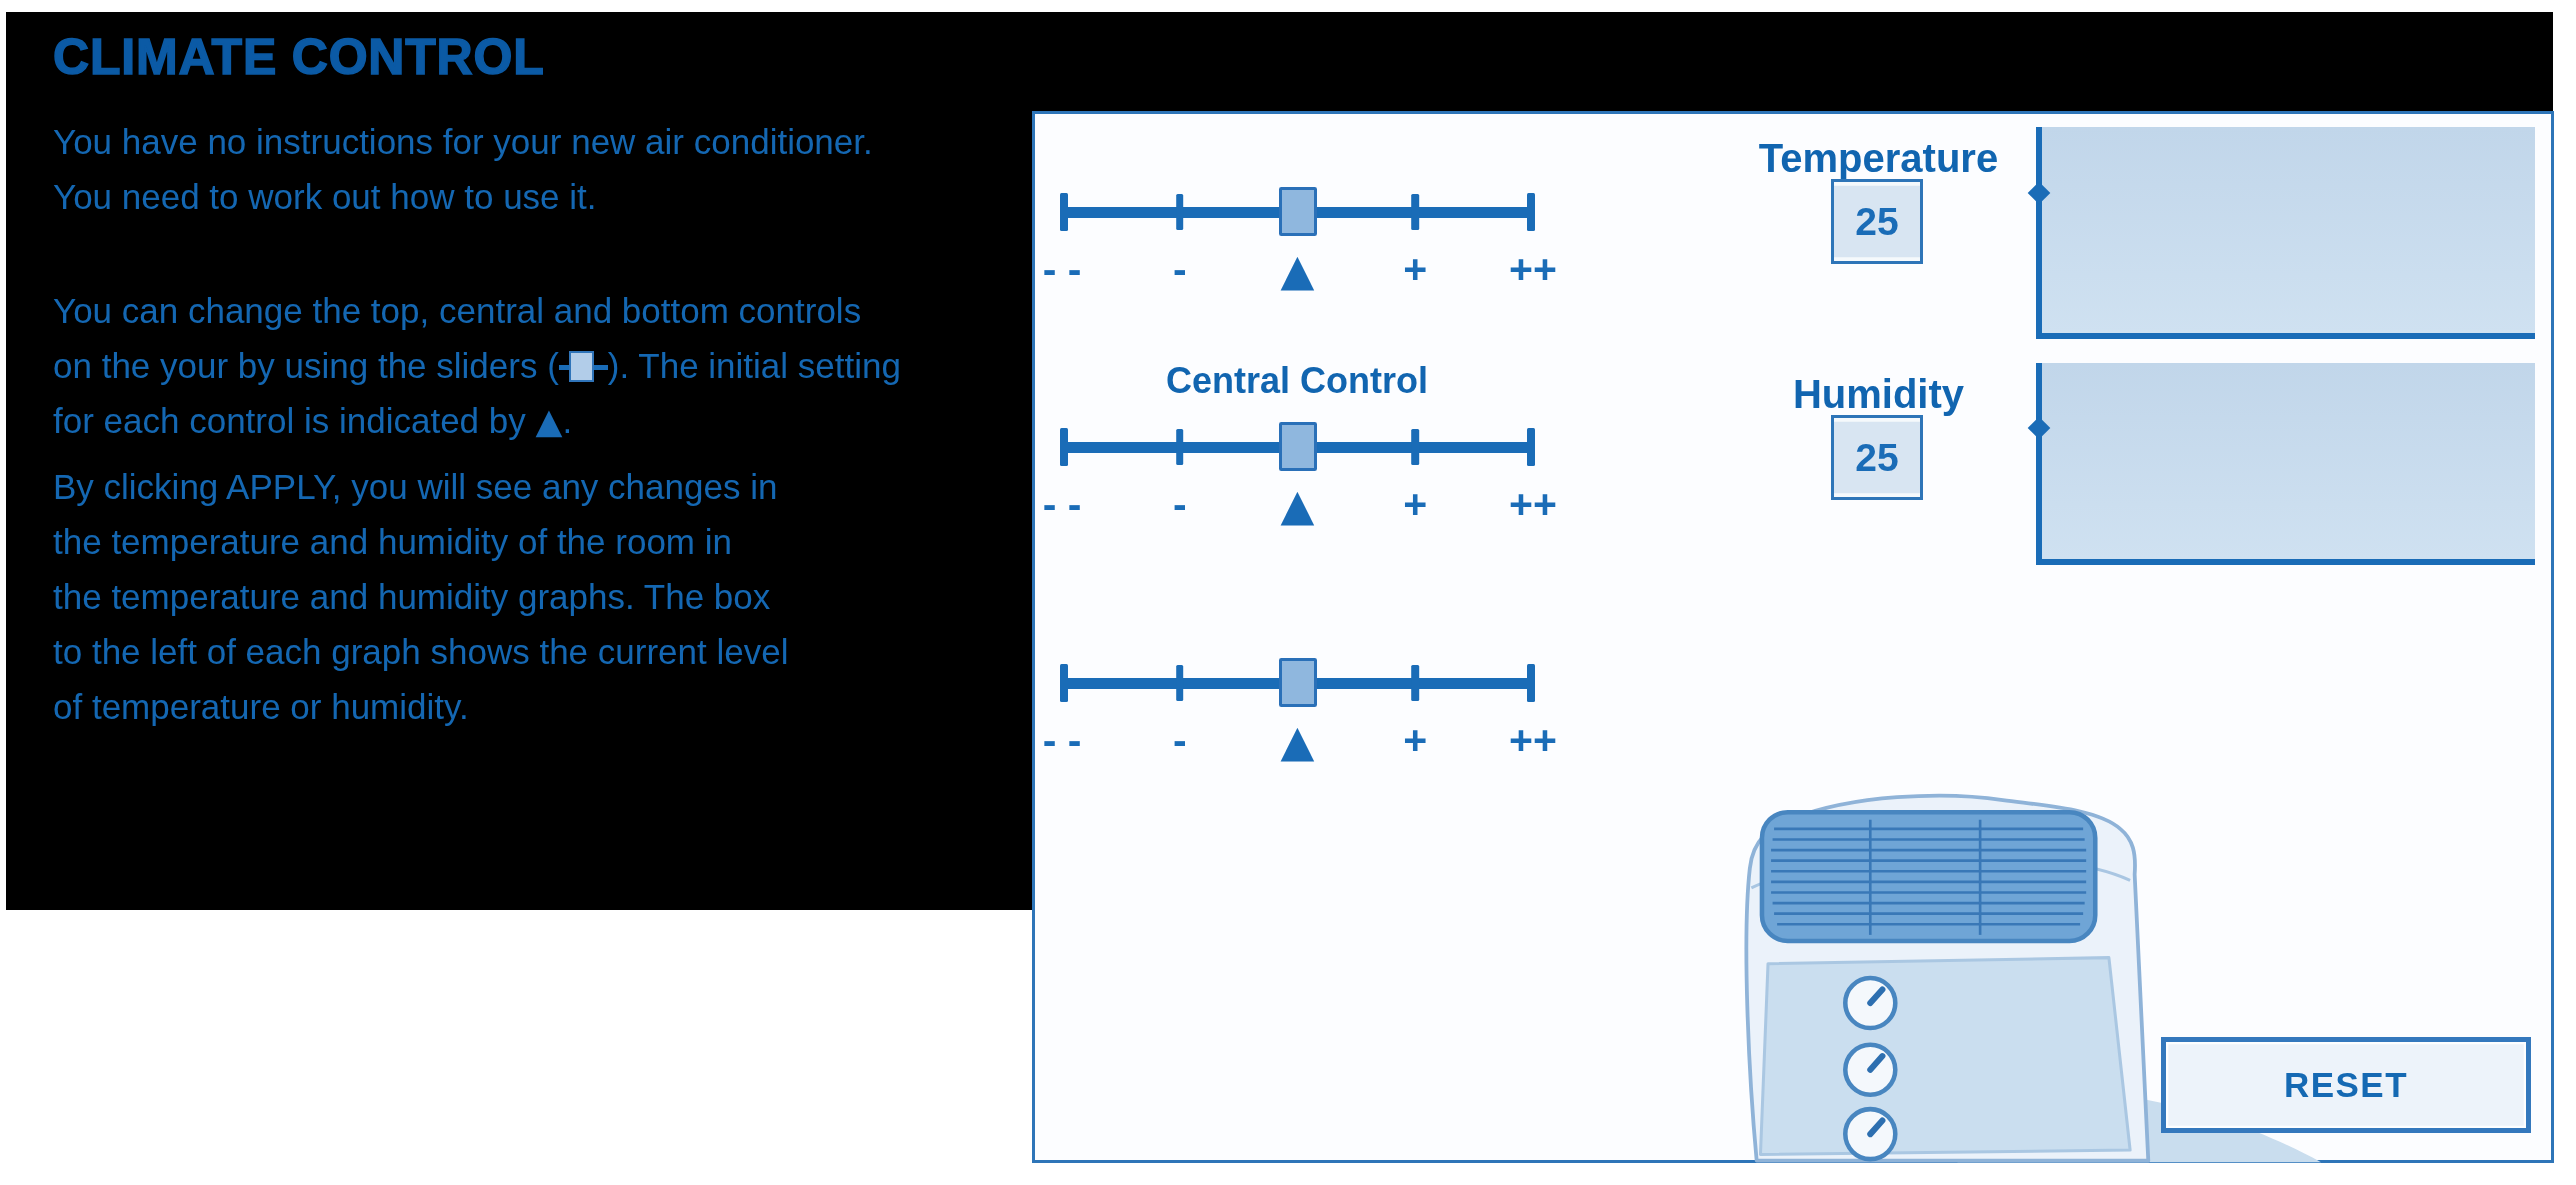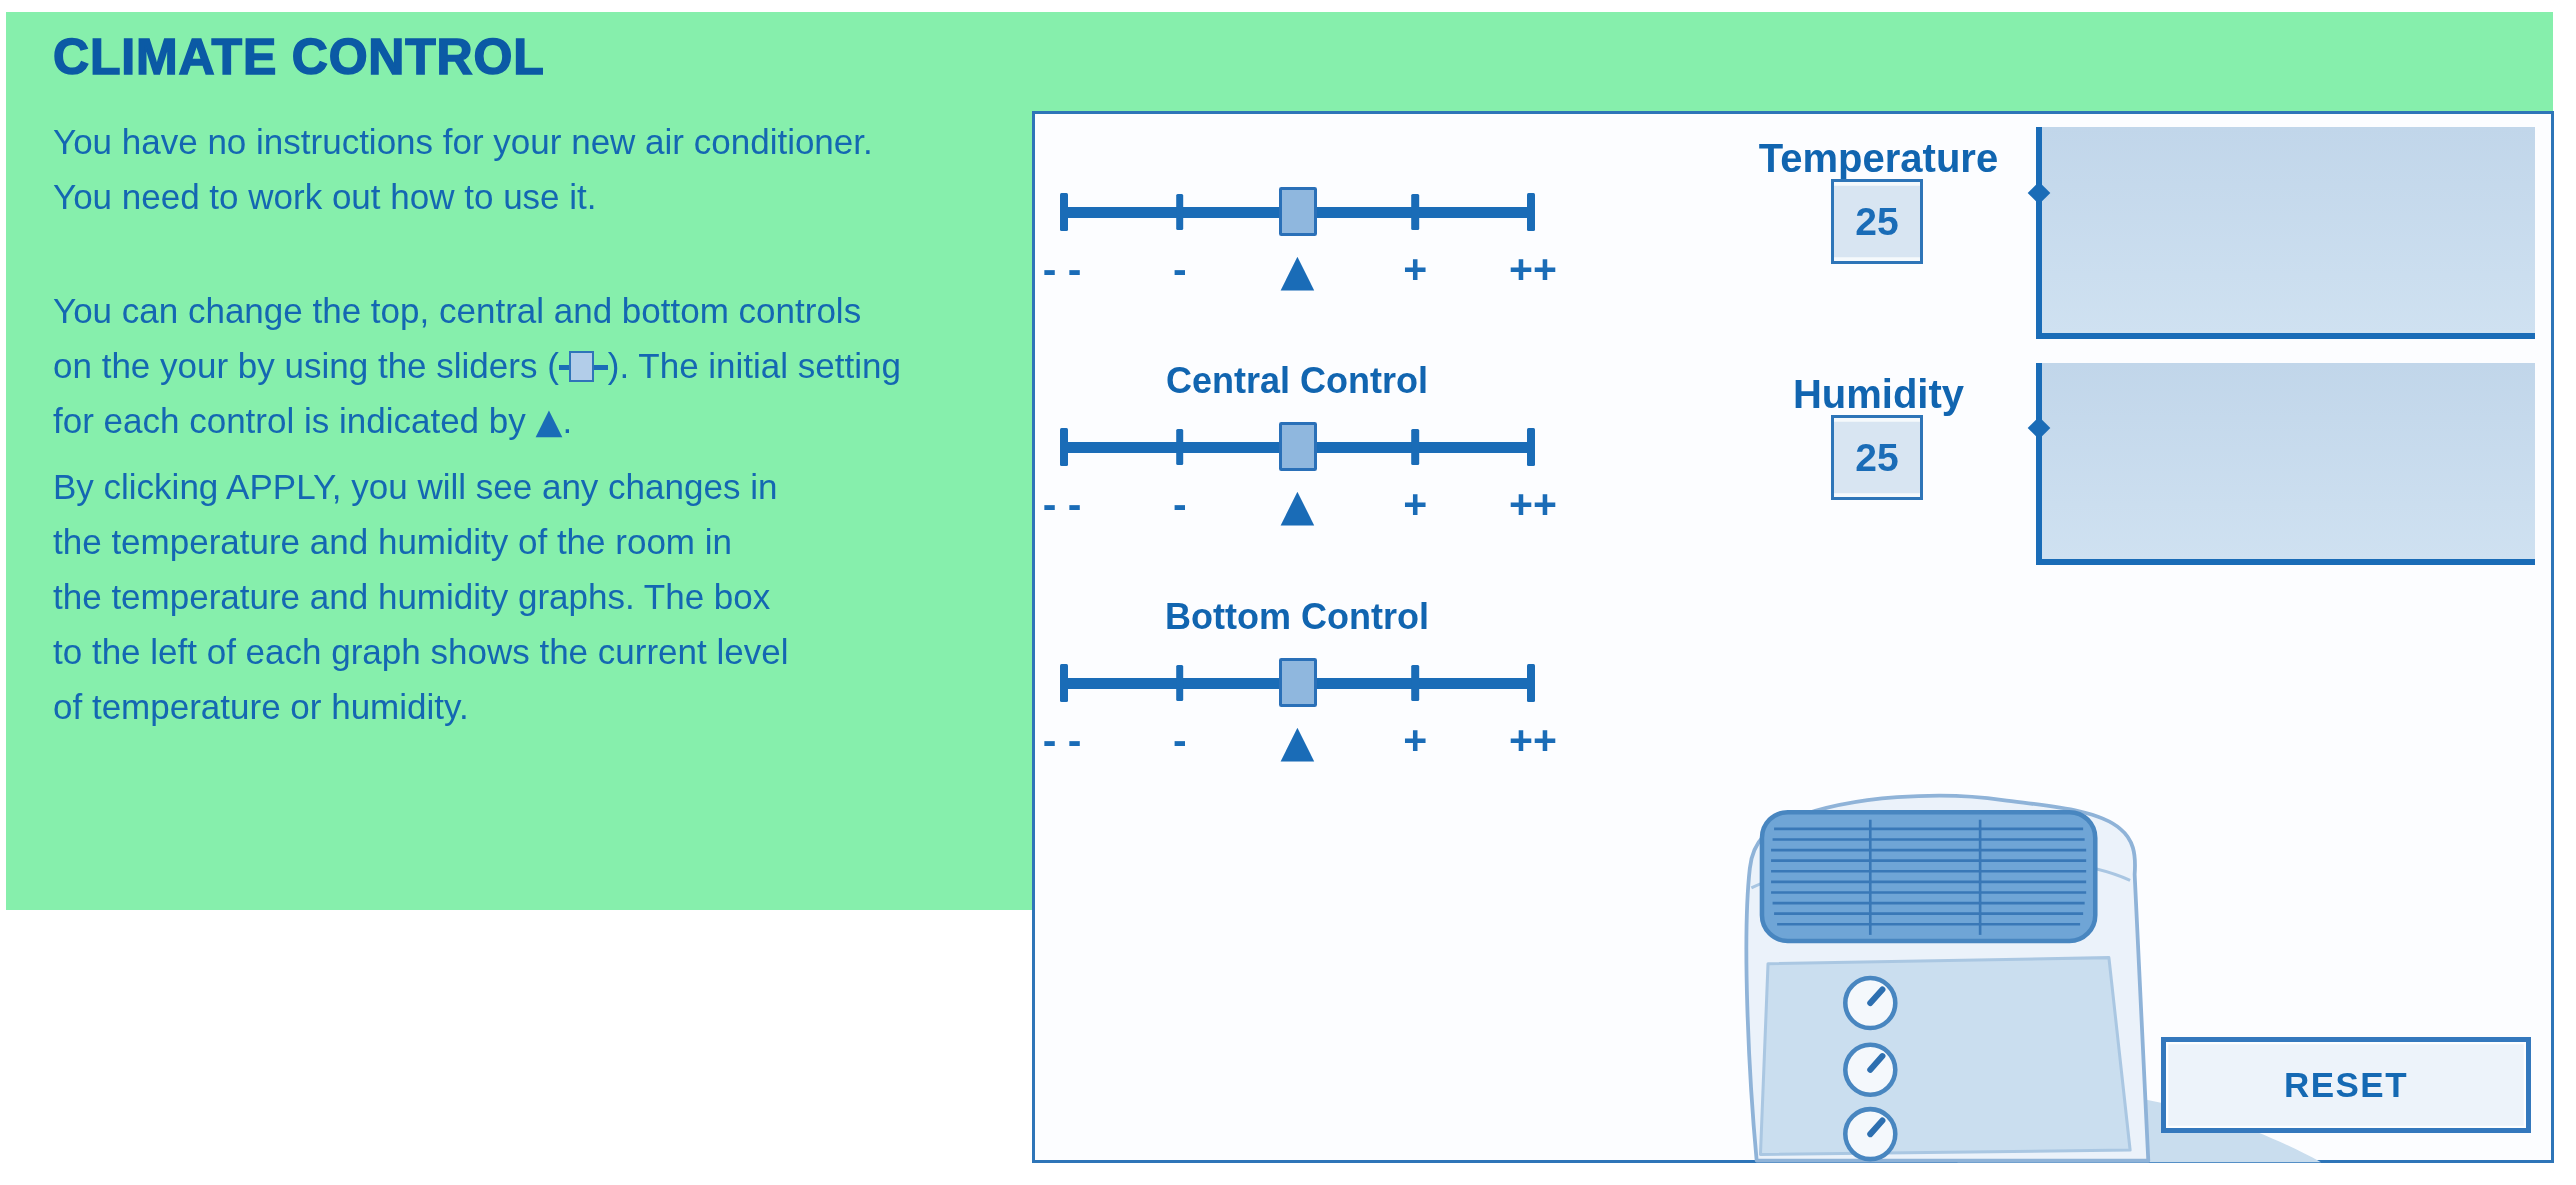--- a/index.html
+++ b/index.html
@@ -1,20 +1,20 @@
 <!DOCTYPE html>
 <html style="font-size:12px"><head>
 <meta charset="utf-8">
 <style>
   html,body{margin:0;padding:0;}
   body{
     width:2576px;height:1186px;position:relative;background:#ffffff;
     font-family:"Liberation Sans", sans-serif;overflow:hidden;
   }
-  .canvas{position:absolute;left:6px;top:12px;width:2547px;height:898px;background:#86efac;}
+  .canvas{position:absolute;left:6px;top:12px;width:2547px;height:898px;background:#000000;}
 
   
   .title{
     position:absolute;left:47px;top:16.7px;font-size:50px;line-height:56px;
     font-weight:bold;color:#0b5aa5;letter-spacing:0.8px;
     -webkit-text-stroke:1.5px #0b5aa5;
   }
   .para{
     position:absolute;left:47px;width:955px;color:#1467b2;
     font-size:35px;line-height:55px;white-space:pre-line;
@@ -161,21 +161,20 @@
     <div class="scale-row">
       <span class="scale-item s0">- -</span>
       <span class="scale-item s1">-</span>
       <span class="scale-item s2">▲</span>
       <span class="scale-item s3">+</span>
       <span class="scale-item s4">++</span>
     </div>
   </div>
 
   <div class="slider-group sg-bottom">
-    <div class="control-title">Bottom Control</div>
     <div class="track">
       <span class="tick t25"></span>
       <span class="tick t50"></span>
       <span class="tick t75"></span>
       <span class="handle"></span>
     </div>
     <div class="scale-row">
       <span class="scale-item s0">- -</span>
       <span class="scale-item s1">-</span>
       <span class="scale-item s2">▲</span>

